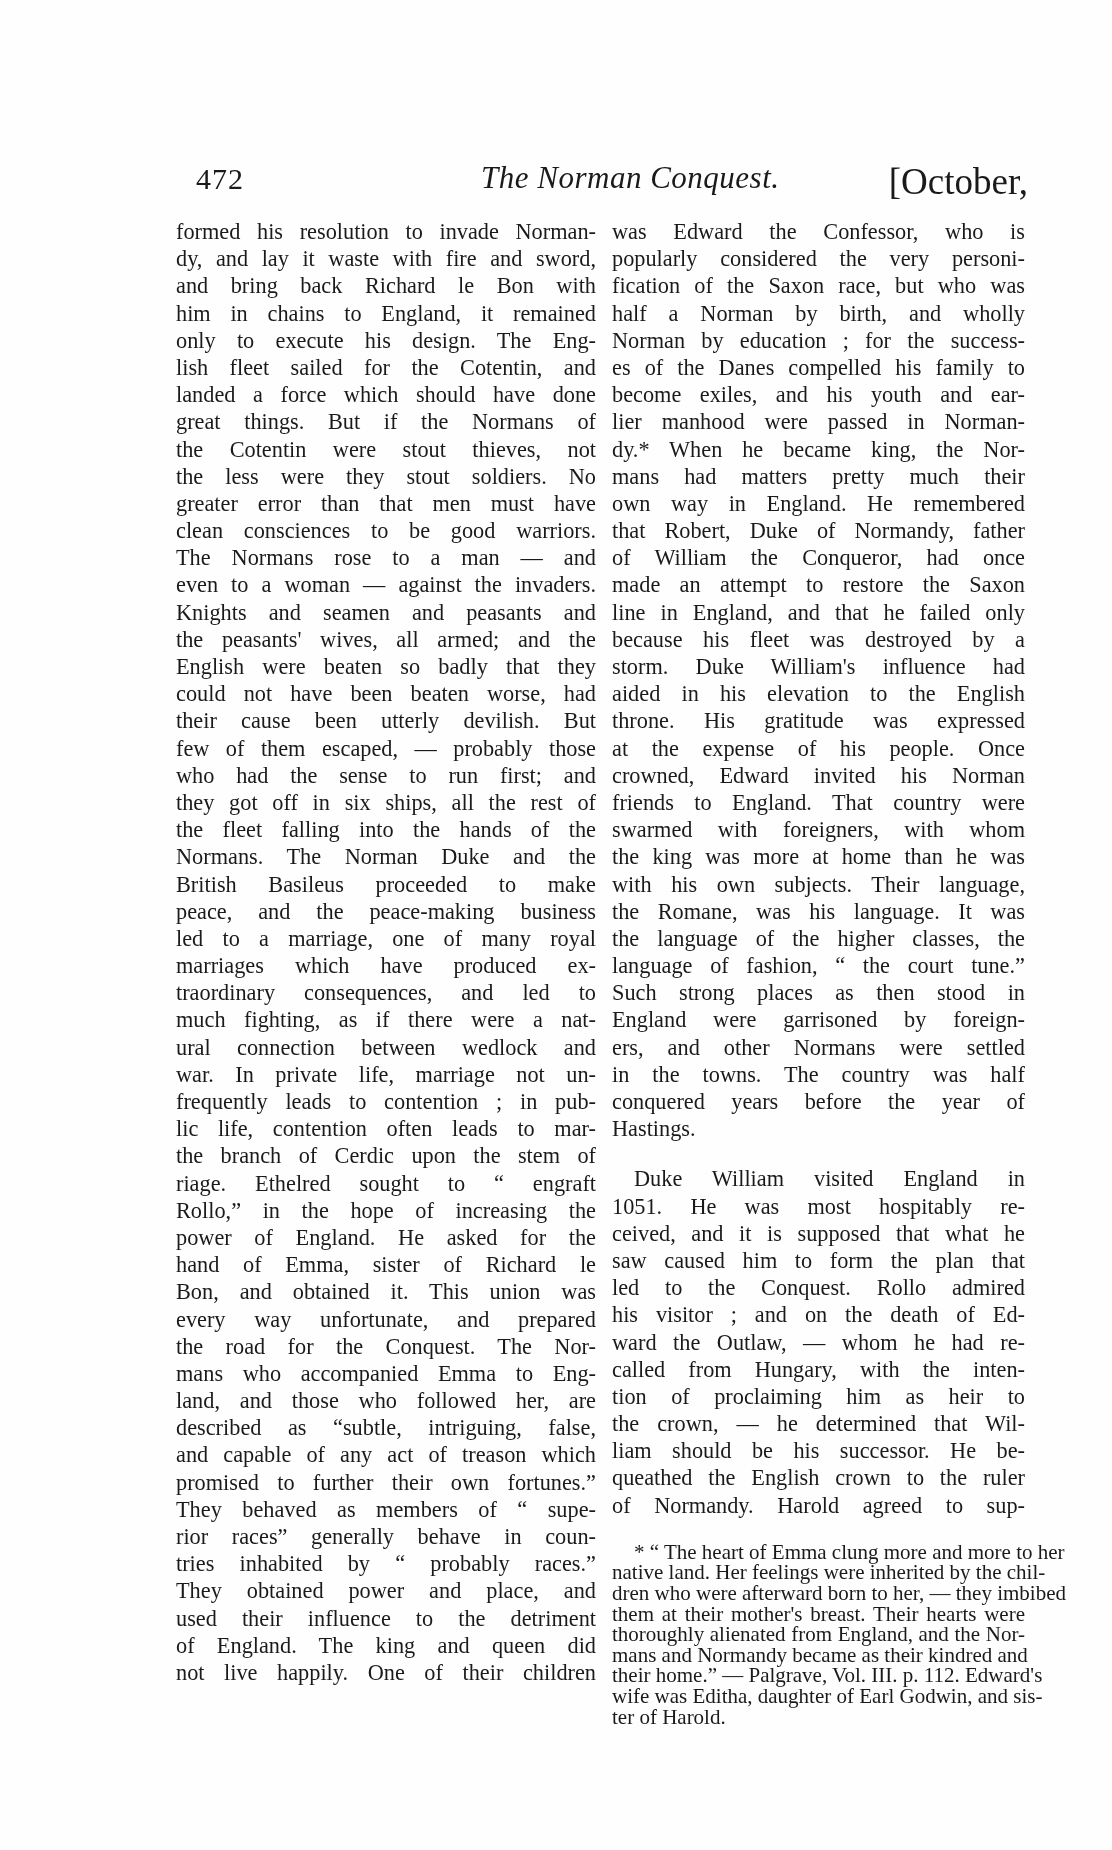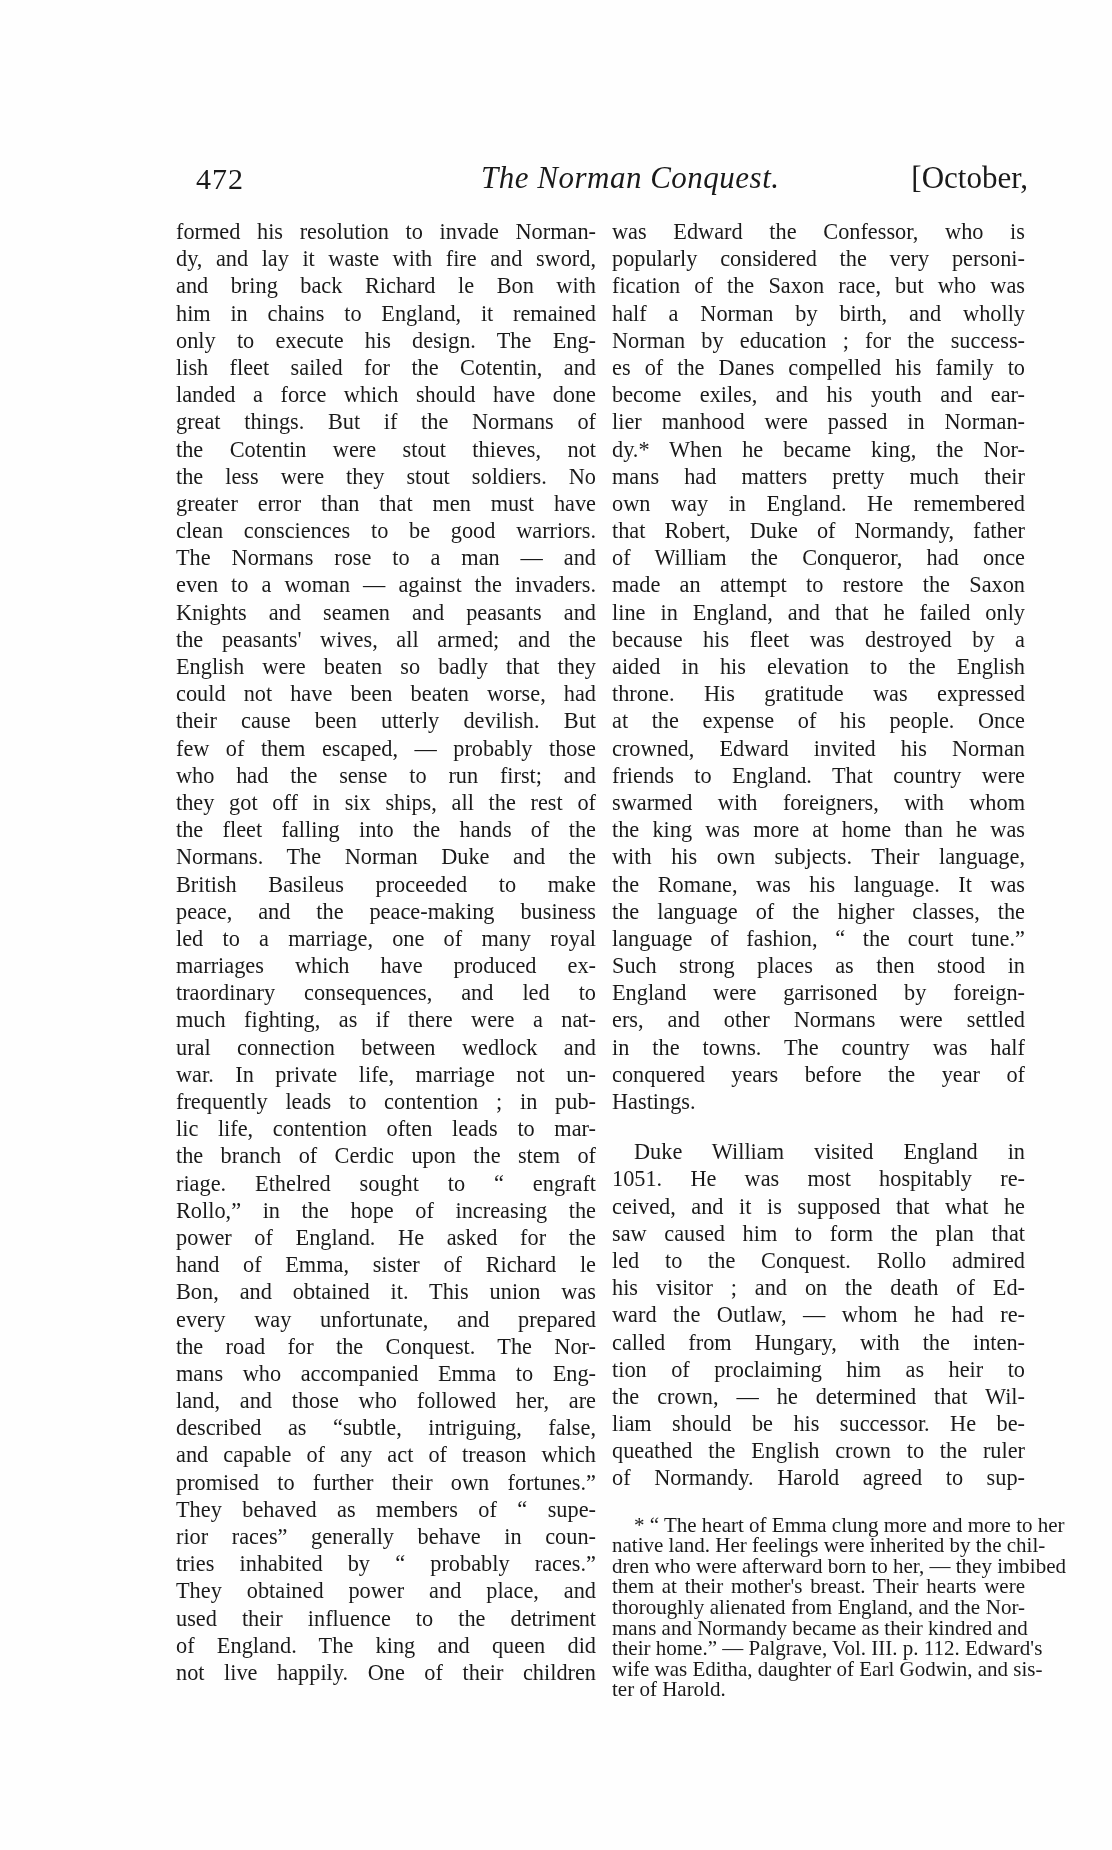--- a/index.html
+++ b/index.html
@@ -1,21 +1,21 @@
 <!DOCTYPE html>
 <html><head>
 <meta charset="utf-8">
 <style>
   html, body { margin: 0; padding: 0; background: #ffffff; }
   body { width: 1112px; height: 1850px; position: relative; overflow: hidden; color: #1a1a1a; }
   .page { position: absolute; left: 0; top: 0; width: 1112px; height: 1850px; background: #fefefe; }
   .running-head { position: absolute; top: 160px; left: 176px; width: 852px; height: 40px; font-family: "Liberation Serif", "DejaVu Serif", serif; }
   .pno { position: absolute; left: 0; top: 2px; font-size: 30px; letter-spacing: 1px; margin-left: 20px; }
   .rtitle { position: absolute; left: 285px; top: 0; font-size: 31px; font-style: italic; letter-spacing: 0.5px; margin-left: 20px; }
-  .rdate { position: absolute; right: 0; top: 0; font-size: 31px; }
+  .rdate { position: absolute; right: 0; top: 0; font-size: 37px; }
   .col { position: absolute; top: 218px; font-family: Liberation Serif, serif; font-size: 22.3px; line-height: 27.2px; }
   .col-left { left: 176px; width: 420px; }
   .col-right { left: 612px; width: 413px; }
   .line { display: block; white-space: nowrap; text-align: justify; text-align-last: justify; height: 27.2px; }
   .line.last { text-align-last: left; }
   .line.indent { padding-left: 22px; margin-top: 23px; }
   .footnote { margin-top: 8px; font-size: 21px; line-height: 20.6px; }
   .footnote .line { height: 20.6px; }
 </style>
 </head>
@@ -96,20 +96,21 @@
         <span class="line">become exiles, and his youth and ear-</span>
         <span class="line">lier manhood were passed in Norman-</span>
         <span class="line">dy.* When he became king, the Nor-</span>
         <span class="line">mans had matters pretty much their</span>
         <span class="line">own way in England. He remembered</span>
         <span class="line">that Robert, Duke of Normandy, father</span>
         <span class="line">of William the Conqueror, had once</span>
         <span class="line">made an attempt to restore the Saxon</span>
         <span class="line">line in England, and that he failed only</span>
         <span class="line">because his fleet was destroyed by a</span>
+        <span class="line">storm. Duke William's influence had</span>
         <span class="line">aided in his elevation to the English</span>
         <span class="line">throne. His gratitude was expressed</span>
         <span class="line">at the expense of his people. Once</span>
         <span class="line">crowned, Edward invited his Norman</span>
         <span class="line">friends to England. That country were</span>
         <span class="line">swarmed with foreigners, with whom</span>
         <span class="line">the king was more at home than he was</span>
         <span class="line">with his own subjects. Their language,</span>
         <span class="line">the Romane, was his language. It was</span>
         <span class="line">the language of the higher classes, the</span>

